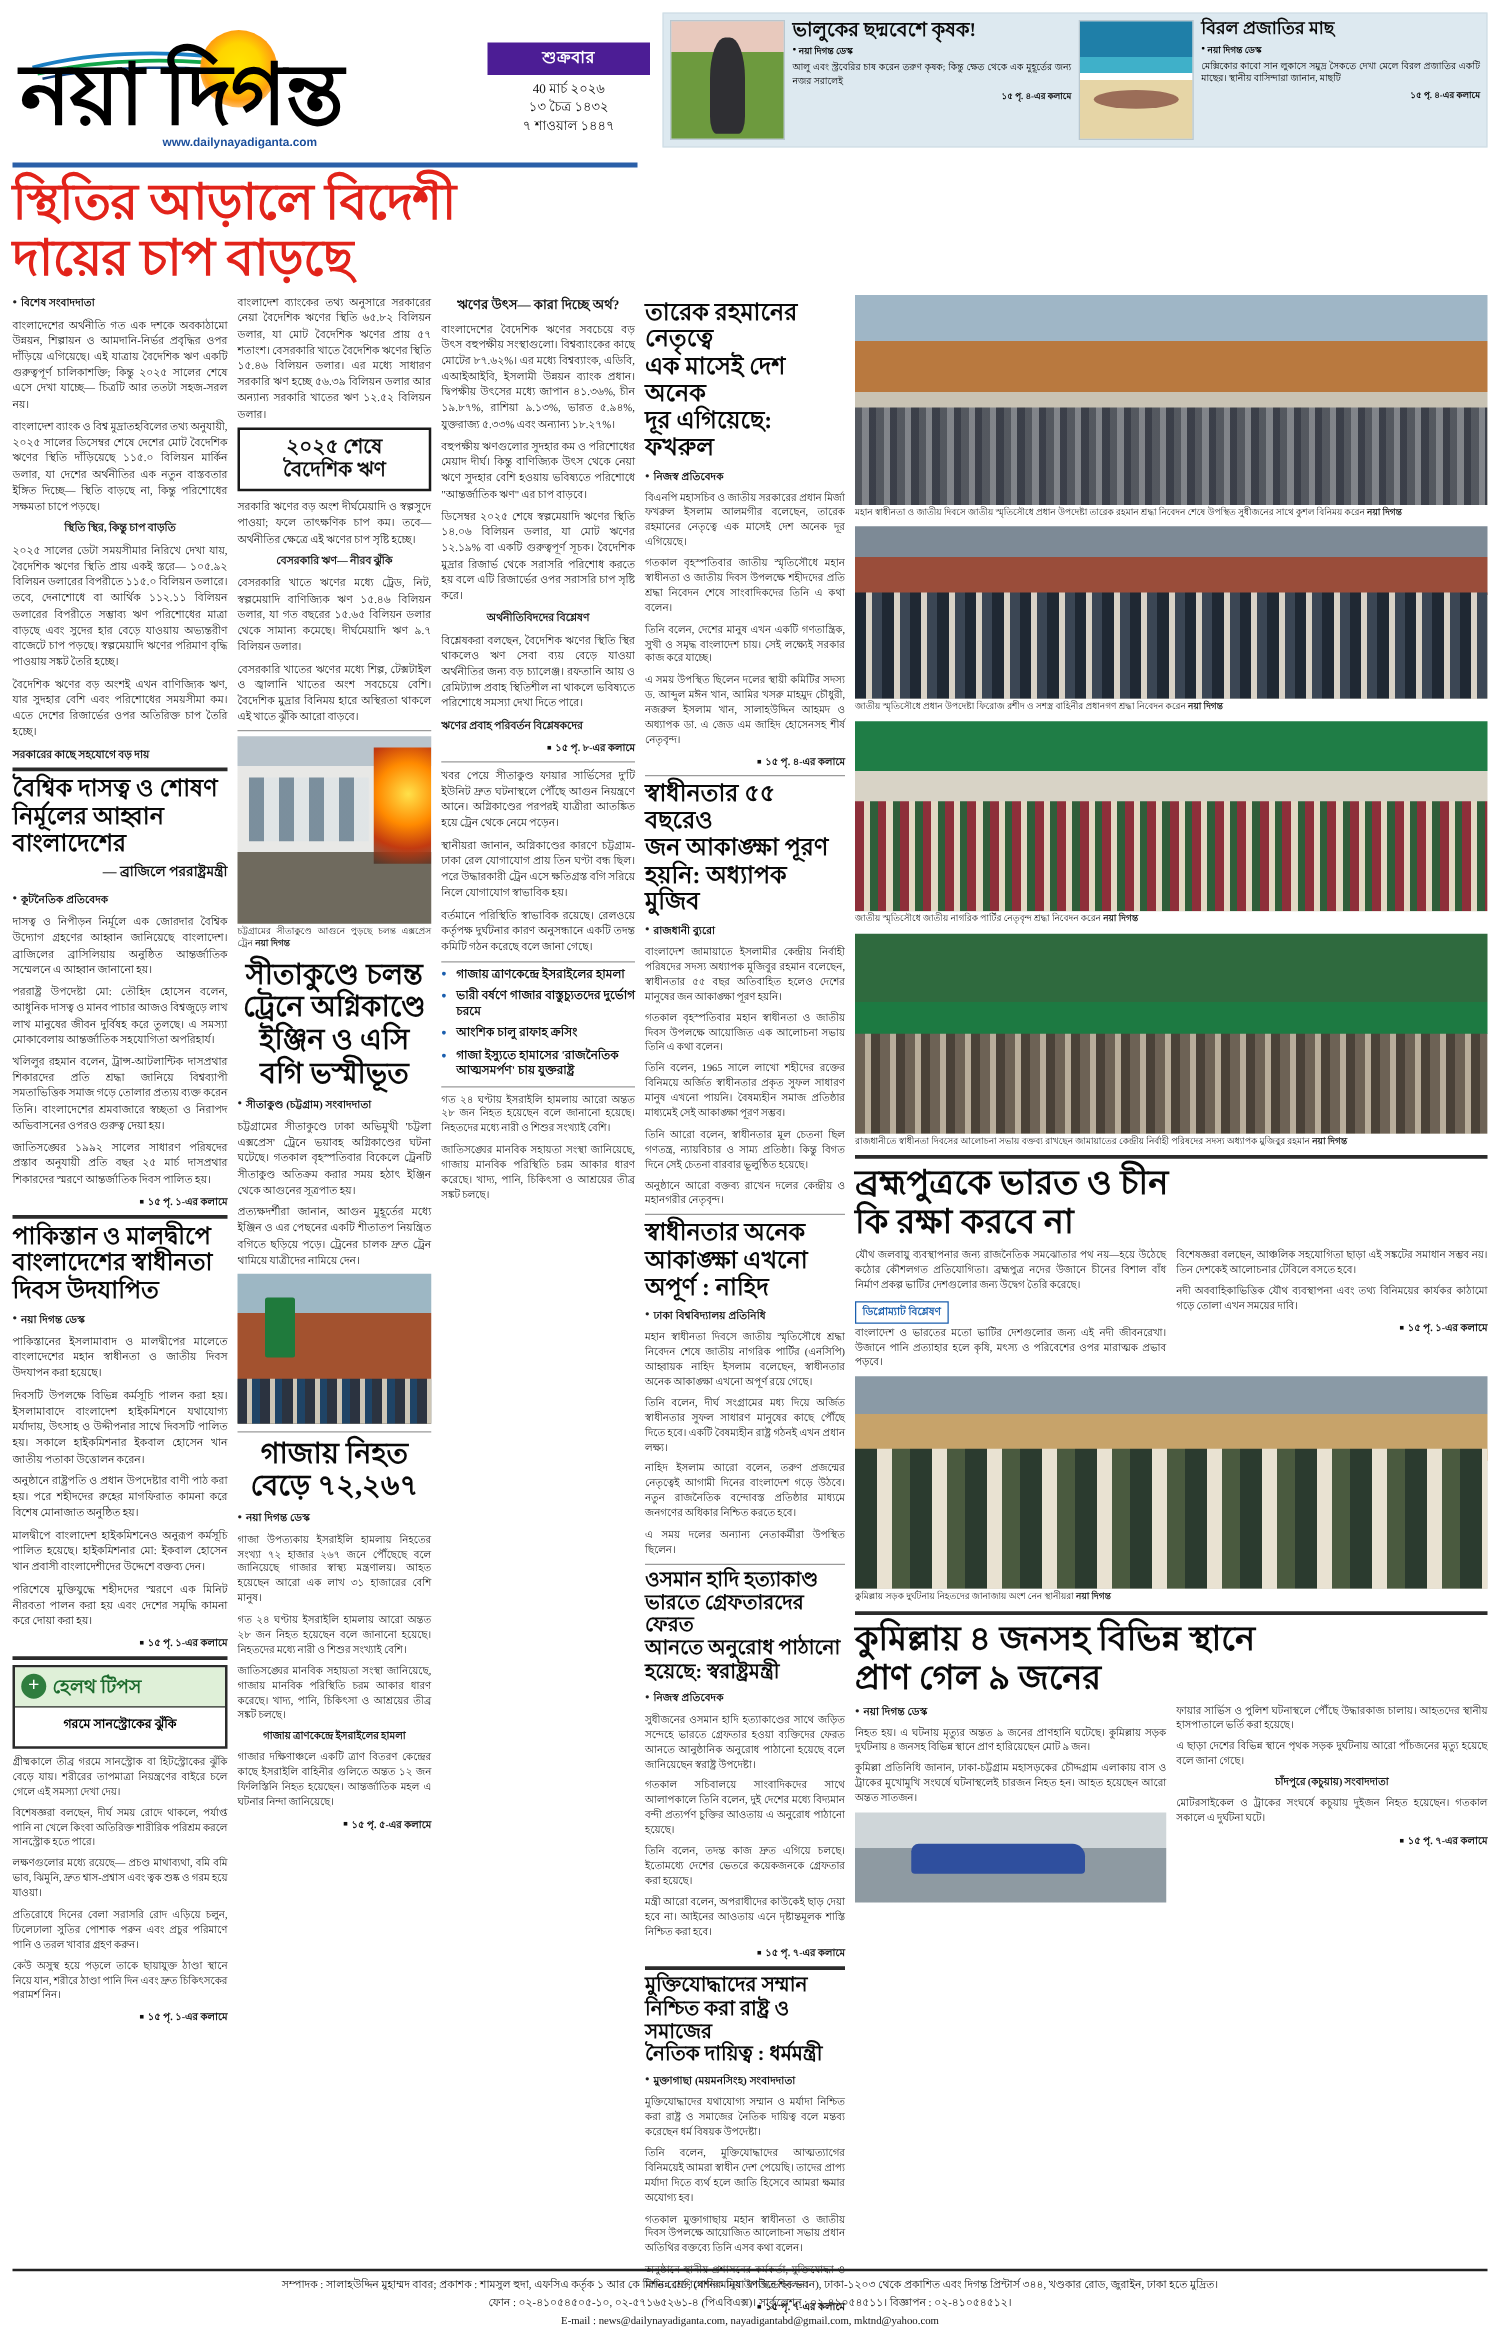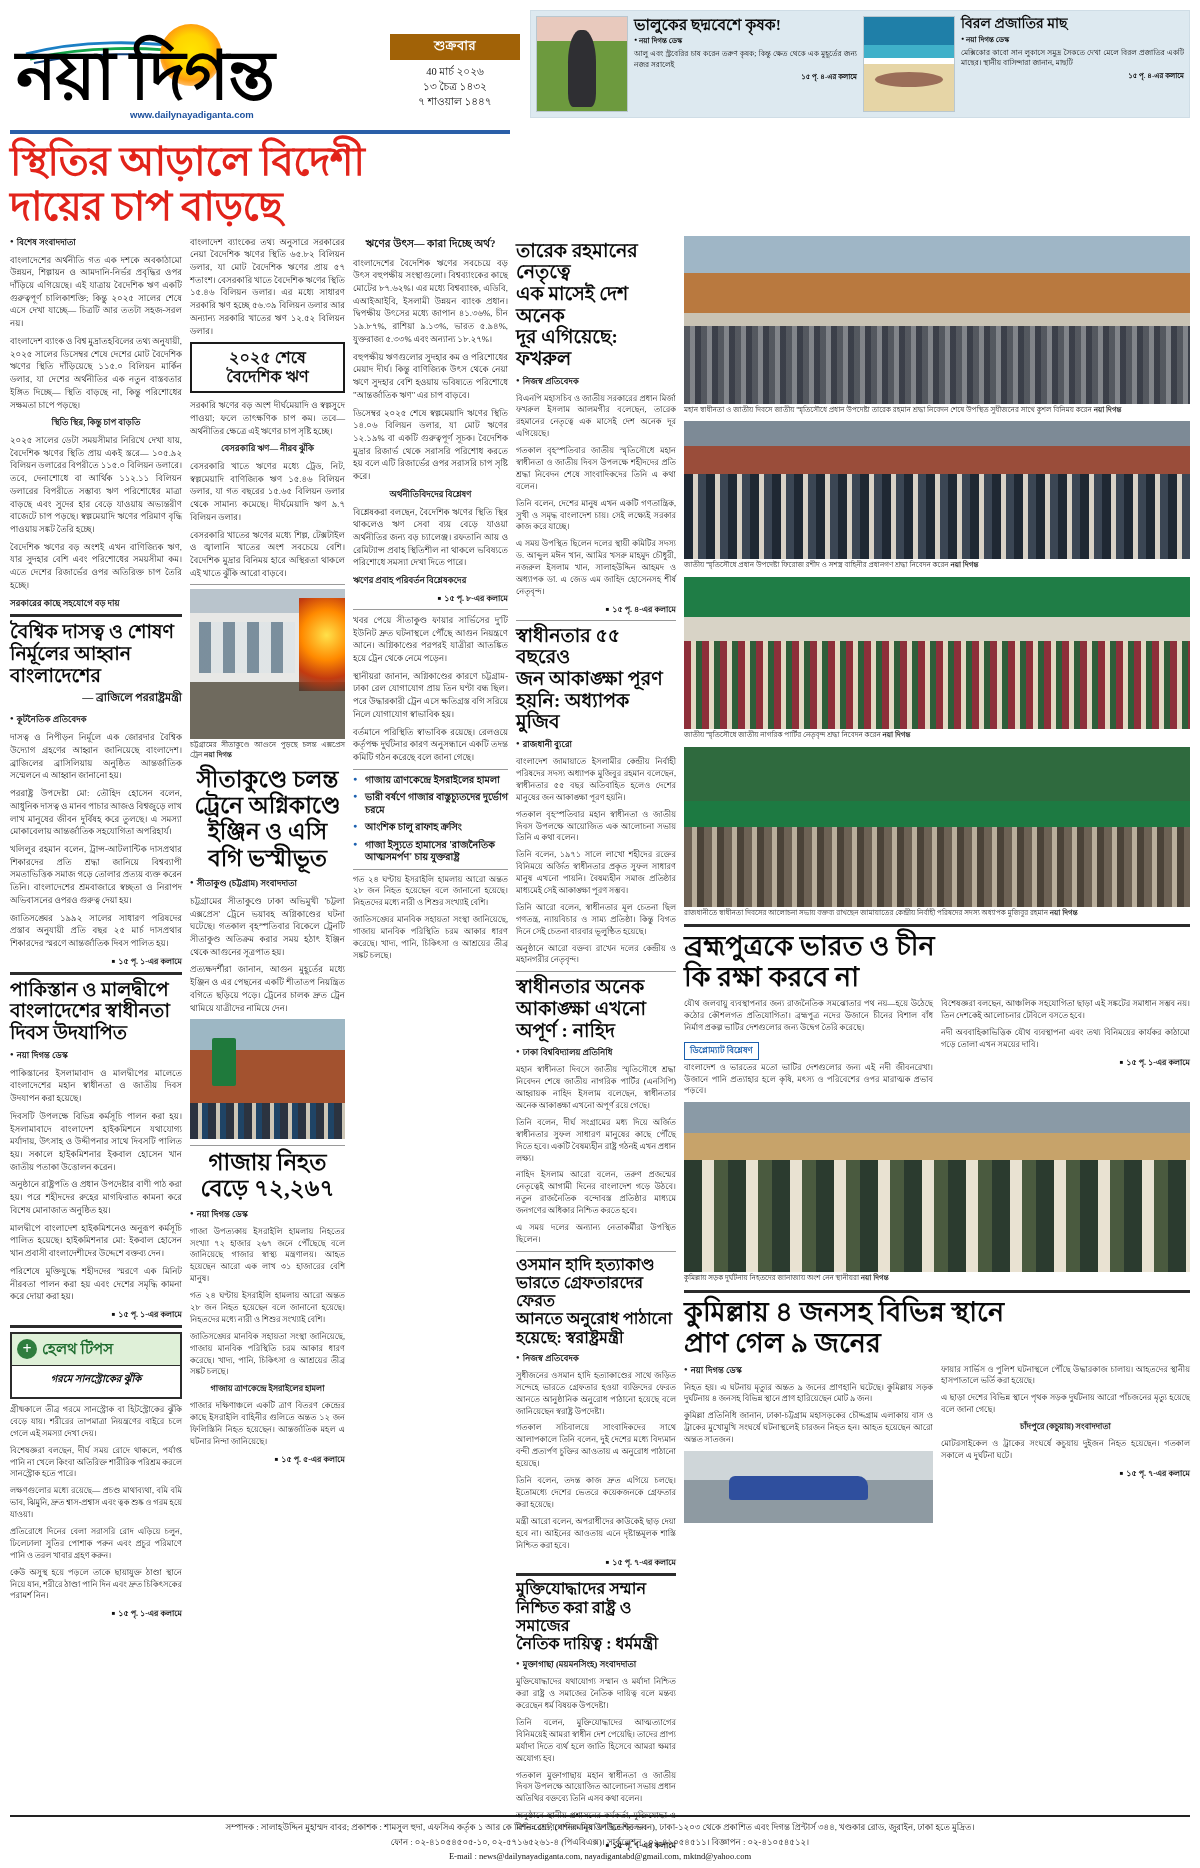--- a/index.html
+++ b/index.html
@@ -68,21 +68,21 @@
   .logo-url {
     position: absolute; left: 120px; top: 101px;
     font-size: 9.5px; color: #1b4f9c; font-weight: bold;
     font-family: "Liberation Sans", sans-serif;
     text-align: right;
   }
   .date-block {
     flex: 0 0 130px; padding-top: 26px; text-align: center;
   }
   .date-day {
-    background: #a16207; color: #fff; font-size: 13px; font-weight: bold;
+    background: #4c1d95; color: #fff; font-size: 13px; font-weight: bold;
     padding: 2px 0 3px 0; margin-bottom: 4px; letter-spacing: .5px;
   }
   .date-line { font-size: 10.5px; color: #111; line-height: 1.45; }
 
   #teaserbar {
     flex: 1 1 auto; background: #dde9f0; display: flex;
     padding: 5px; gap: 6px; height: 108px; margin-top: 2px;
     border: 1px solid #cfdde6;
   }
   .teaser { display: flex; gap: 6px; flex: 1 1 0; min-width: 0; }
@@ -255,21 +255,21 @@
   }
   .health-icon {
     width: 20px; height: 20px; border-radius: 50%;
     background: #2f7d3e; position: relative; flex: 0 0 20px;
   }
   .health-icon::after {
     content: "+"; position: absolute; inset: 0; color: #fff;
     font-size: 16px; line-height: 20px; text-align: center; font-weight: bold;
   }
   .health-title { font-size: 15px; font-weight: bold; color: #1d6b2e; }
-  .health-sub { font-size: 10px; font-weight: bold; text-align: center; margin: 0 0 4px 0; font-style: italic; }
+  .health-sub { font-size: 10px; font-weight: bold; text-align: center; margin: 0 0 4px 0; }
 
   .tagbox {
     display: inline-block; border: 1px solid #1b5fae; color: #1b5fae;
     font-size: 8.5px; font-weight: bold; padding: 1px 5px; margin: 2px 0;
   }
 
   
   #footer {
     position: absolute; left: 10px; right: 10px; bottom: 4px;
     border-top: 2px solid #222; padding-top: 4px;
@@ -492,21 +492,21 @@
       <div class="rule-thin"></div>
 
       <div class="hl-black">
         <div>স্বাধীনতার ৫৫ বছরেও</div>
         <div>জন আকাঙ্ক্ষা পূরণ</div>
         <div>হয়নি: অধ্যাপক মুজিব</div>
       </div>
       <div class="byline">রাজধানী ব্যুরো</div>
       <p class="body-txt sm">বাংলাদেশ জামায়াতে ইসলামীর কেন্দ্রীয় নির্বাহী পরিষদের সদস্য অধ্যাপক মুজিবুর রহমান বলেছেন, স্বাধীনতার ৫৫ বছর অতিবাহিত হলেও দেশের মানুষের জন আকাঙ্ক্ষা পূরণ হয়নি।</p>
       <p class="body-txt sm">গতকাল বৃহস্পতিবার মহান স্বাধীনতা ও জাতীয় দিবস উপলক্ষে আয়োজিত এক আলোচনা সভায় তিনি এ কথা বলেন।</p>
-      <p class="body-txt sm">তিনি বলেন, ১৯৭১ সালে লাখো শহীদের রক্তের বিনিময়ে অর্জিত স্বাধীনতার প্রকৃত সুফল সাধারণ মানুষ এখনো পায়নি। বৈষম্যহীন সমাজ প্রতিষ্ঠার মাধ্যমেই সেই আকাঙ্ক্ষা পূরণ সম্ভব।</p>
+      <p class="body-txt sm">তিনি বলেন, 1965 সালে লাখো শহীদের রক্তের বিনিময়ে অর্জিত স্বাধীনতার প্রকৃত সুফল সাধারণ মানুষ এখনো পায়নি। বৈষম্যহীন সমাজ প্রতিষ্ঠার মাধ্যমেই সেই আকাঙ্ক্ষা পূরণ সম্ভব।</p>
       <p class="body-txt sm">তিনি আরো বলেন, স্বাধীনতার মূল চেতনা ছিল গণতন্ত্র, ন্যায়বিচার ও সাম্য প্রতিষ্ঠা। কিন্তু বিগত দিনে সেই চেতনা বারবার ভূলুণ্ঠিত হয়েছে।</p>
       <p class="body-txt sm">অনুষ্ঠানে আরো বক্তব্য রাখেন দলের কেন্দ্রীয় ও মহানগরীর নেতৃবৃন্দ।</p>
 
       <div class="rule-thin"></div>
 
       <div class="hl-black">
         <div>স্বাধীনতার অনেক</div>
         <div>আকাঙ্ক্ষা এখনো</div>
         <div>অপূর্ণ : নাহিদ</div>
       </div>

